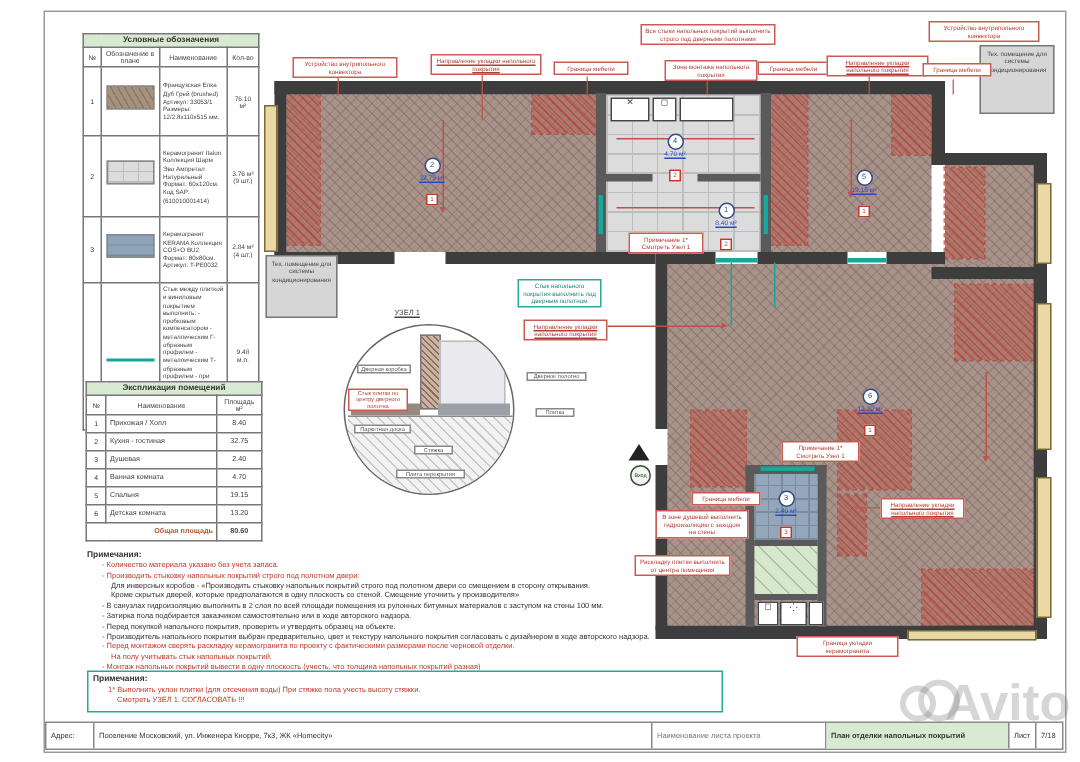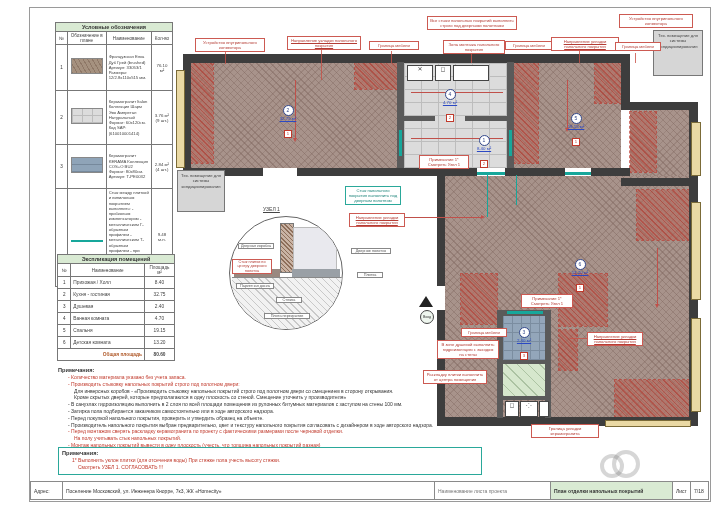--- a/index.html
+++ b/index.html
@@ -374,14 +374,15 @@
     <div class="cell" style="width:122px;background:#d9ead3;font-weight:bold;">План отделки напольных покрытий</div>
     <div class="cell" style="width:18px;">Лист</div>
     <div class="cell" style="width:17px;border-right:none;">7/18</div>
   </div>
 
   <div id="watermark" class="abs">
     <span class="wm-circles">
       <i style="left:0;top:4px;width:16px;height:16px;"></i>
       <i style="left:12px;top:0;width:20px;height:20px;"></i>
     </span>
+    <span>Avito</span>
   </div>
 </div>
 
 </body></html>

